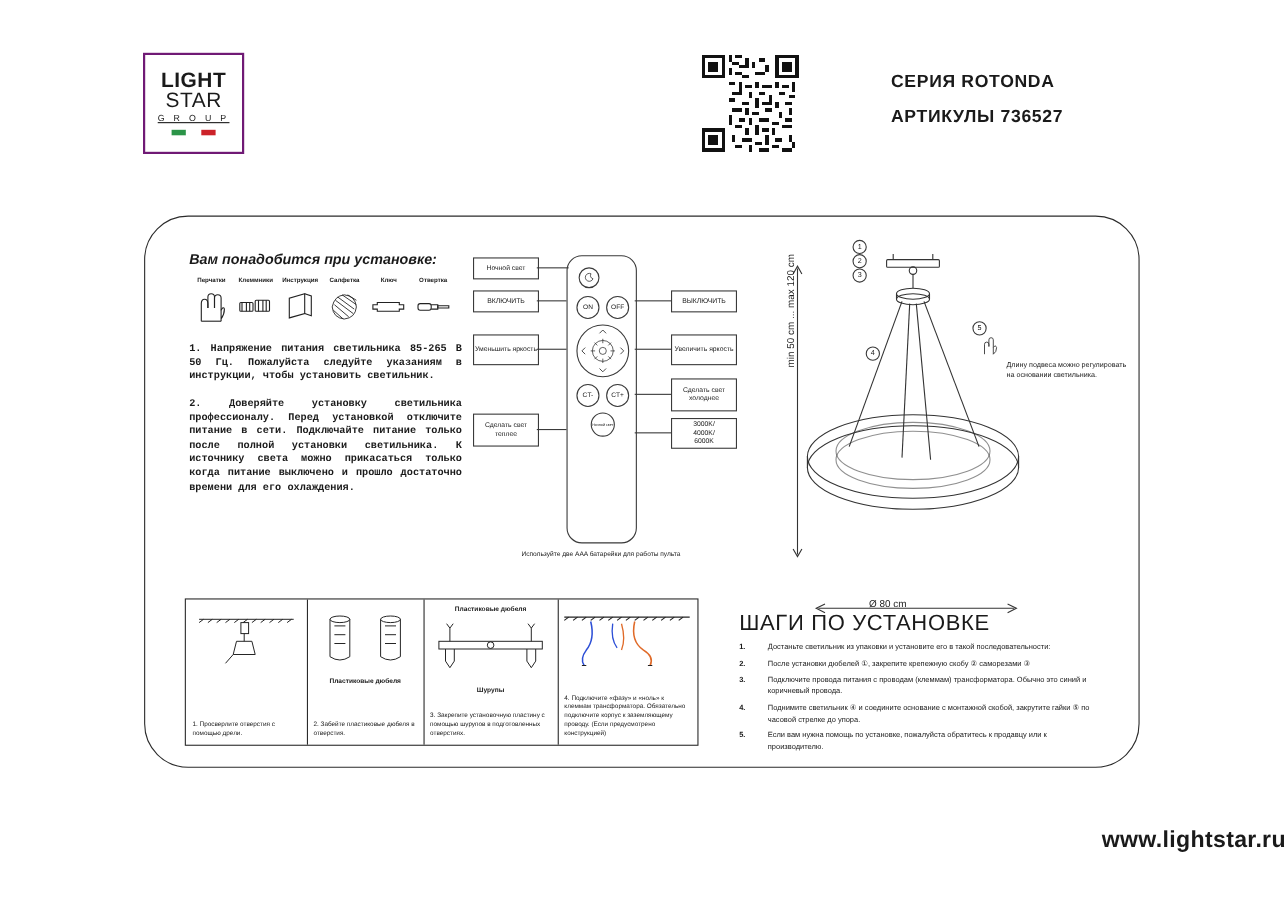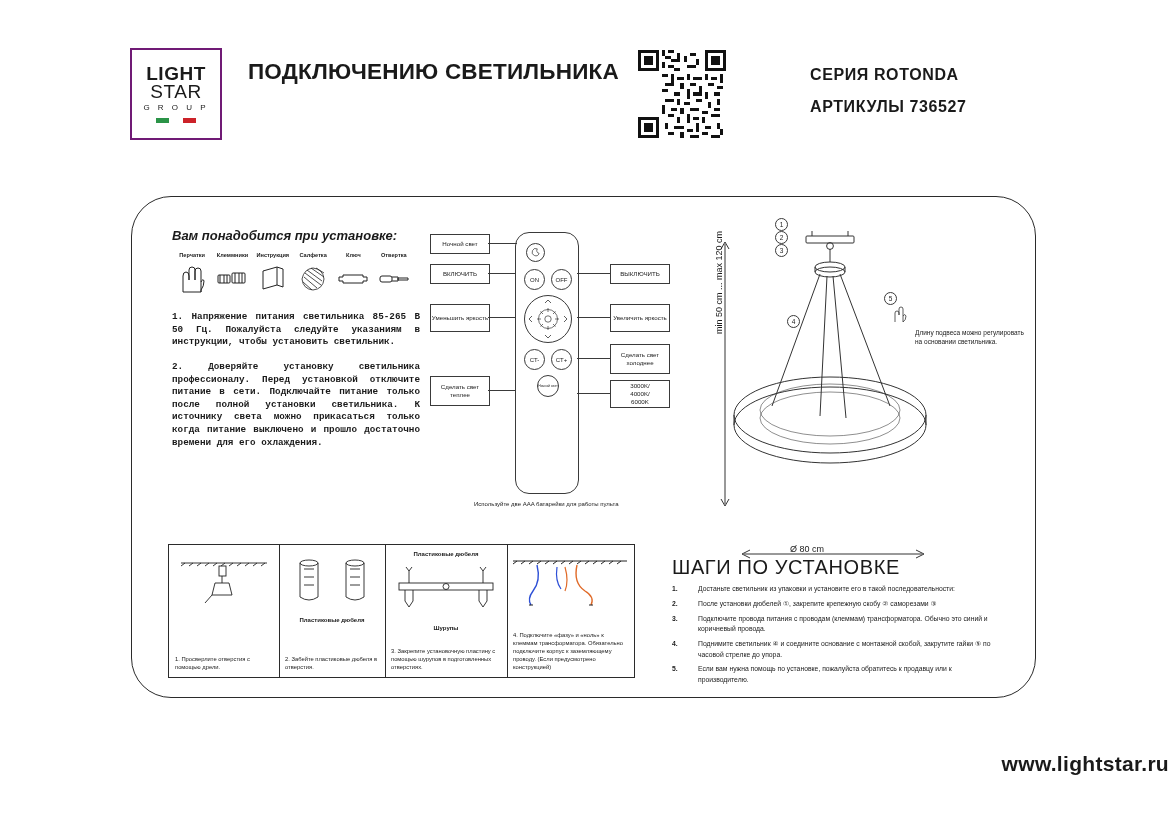--- a/index.html
+++ b/index.html
@@ -11,21 +11,21 @@
   .page{position:absolute;inset:0;}
 
   
   .header{position:absolute;left:130px;top:48px;width:900px;height:100px;}
   .logo{
     position:absolute;left:0;top:0;width:88px;height:88px;border:2px solid #701a75;
     display:flex;flex-direction:column;align-items:center;justify-content:center;
   }
   .logo .l1{font-size:19px;font-weight:bold;letter-spacing:.5px;line-height:18px;}
   .logo .l2{font-size:19px;font-weight:normal;letter-spacing:.5px;line-height:18px;}
-  .logo .l3{font-size:8px;letter-spacing:3px;margin-top:2px;}
+  .logo .l3{font-size:8px;letter-spacing:3px;margin-top:2px;text-decoration:underline;}
   .logo .flag{display:flex;margin-top:6px;width:40px;height:5px;}
   .logo .flag i{flex:1;display:block;}
   .logo .flag .g{background:#2b9448;}
   .logo .flag .w{background:#ffffff;}
   .logo .flag .r{background:#cc2229;}
 
   .title{
     position:absolute;left:118px;top:8px;width:400px;
     font-size:22.5px;font-weight:bold;line-height:31px;letter-spacing:.2px;
   }
@@ -122,21 +122,20 @@
       <div class="l2">STAR</div>
       <div class="l3">G R O U P</div>
       <div class="flag">
           <i class="g"></i>
           <i class="w"></i>
           <i class="r"></i>
         </div>
     </div>
 
     <div class="title">
-      <div>ПОДКЛЮЧЕНИЮ СВЕТИЛЬНИКА</div>
     </div>
 
     <div class="qr">
       <svg width="88" height="88" viewBox="0 0 29 29" shape-rendering="crispEdges">
         <rect width="29" height="29" fill="#fff"></rect>
         <g fill="#111">
           <rect x="0" y="0" width="7" height="1"></rect>
             <rect x="0" y="6" width="7" height="1"></rect>
           <rect x="0" y="0" width="1" height="7"></rect>
             <rect x="6" y="0" width="1" height="7"></rect>

